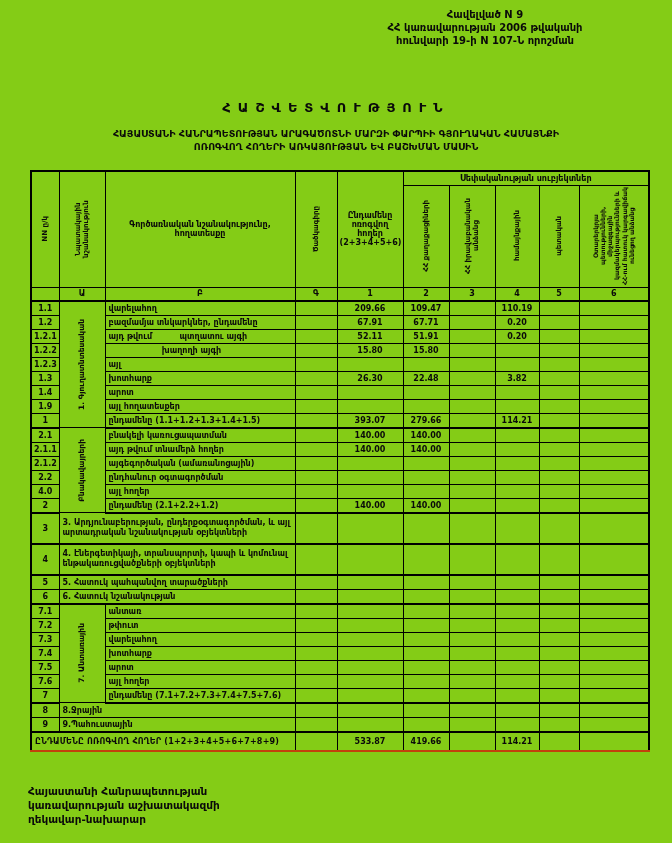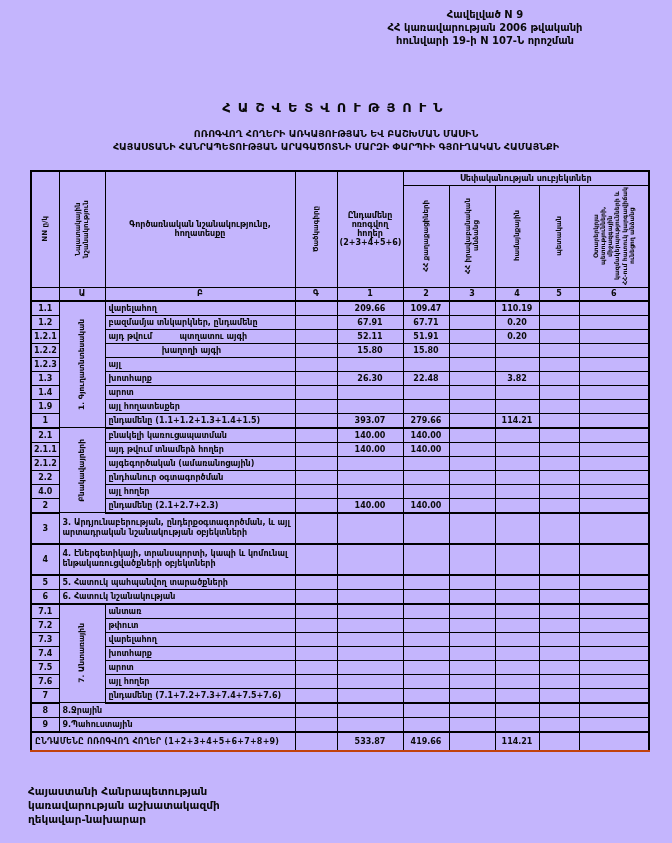--- a/index.html
+++ b/index.html
@@ -1,17 +1,17 @@
 <!DOCTYPE html>
 <html><head>
 <meta charset="utf-8">
 <style>
   html,body { margin:0; padding:0; background:#e8e8e8; }
   .page {
-    position:relative; width:672px; height:843px; background:#c4b5fd;
+    position:relative; width:672px; height:843px; background:#84cc16;
     font-family:"DejaVu Sans", sans-serif; font-weight:bold; color:#0a0a0a;
     overflow:hidden; margin:0 auto;
   }
   .top-note { position:absolute; top:8px; left:320px; width:330px; text-align:center;
     font-size:10px; line-height:1.3; }
   .doc-title { position:absolute; top:100px; left:0; width:100%; text-align:center;
     font-size:13px; letter-spacing:7px; }
   .doc-subtitle { position:absolute; top:128px; left:20px; width:632px; text-align:center;
     font-size:9.5px; line-height:1.35; }
 
@@ -51,22 +51,22 @@
 <div class="page">
 
   <div class="top-note">
     <div>Հավելված N 9</div>
     <div>ՀՀ կառավարության 2006 թվականի</div>
     <div>հունվարի 19-ի N 107-Ն որոշման</div>
   </div>
 
   <div class="doc-title">ՀԱՇՎԵՏՎՈՒԹՅՈՒՆ</div>
   <div class="doc-subtitle">
+    <div>ՀԱՅԱՍՏԱՆԻ ՀԱՆՐԱՊԵՏՈՒԹՅԱՆ ԱՐԱԳԱԾՈՏՆԻ ՄԱՐԶԻ ՓԱՐՊԻԻ ԳՅՈՒՂԱԿԱՆ ՀԱՄԱՅՆՔԻ</div>
     <div>ՈՌՈԳՎՈՂ ՀՈՂԵՐԻ ԱՌԿԱՅՈՒԹՅԱՆ ԵՎ ԲԱՇԽՄԱՆ ՄԱՍԻՆ</div>
-    <div>ՀԱՅԱՍՏԱՆԻ ՀԱՆՐԱՊԵՏՈՒԹՅԱՆ ԱՐԱԳԱԾՈՏՆԻ ՄԱՐԶԻ ՓԱՐՊԻԻ ԳՅՈՒՂԱԿԱՆ ՀԱՄԱՅՆՔԻ</div>
   </div>
 
   <table class="report">
     <colgroup>
       <col style="width:28px">
         <col style="width:46px">
         <col style="width:190px">
       <col style="width:42px">
         <col style="width:66px">
         <col style="width:46px">
@@ -286,21 +286,21 @@
           <td class="c-code"></td>
           <td class="c-val"></td>
           <td class="c-val"></td>
           <td class="c-val"></td>
           <td class="c-val"></td>
           <td class="c-val"></td>
           <td class="c-val"></td>
         </tr>
         <tr class="sec-end">
           <td class="c-num">2</td>
-          <td class="c-label">ընդամենը (2.1+2.7+2.3)</td>
+          <td class="c-label">ընդամենը (2.1+2.2+1.2)</td>
           <td class="c-code"></td>
           <td class="c-val">140.00</td>
           <td class="c-val">140.00</td>
           <td class="c-val"></td>
           <td class="c-val"></td>
           <td class="c-val"></td>
           <td class="c-val"></td>
         </tr>
         <tr class="tall sec-end">
           <td class="c-num">3</td>

